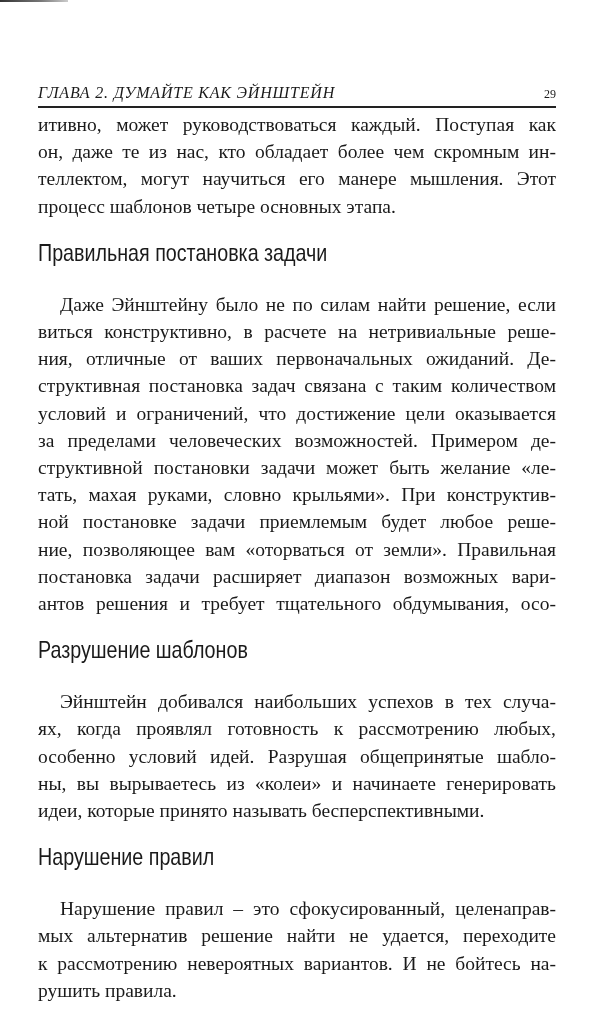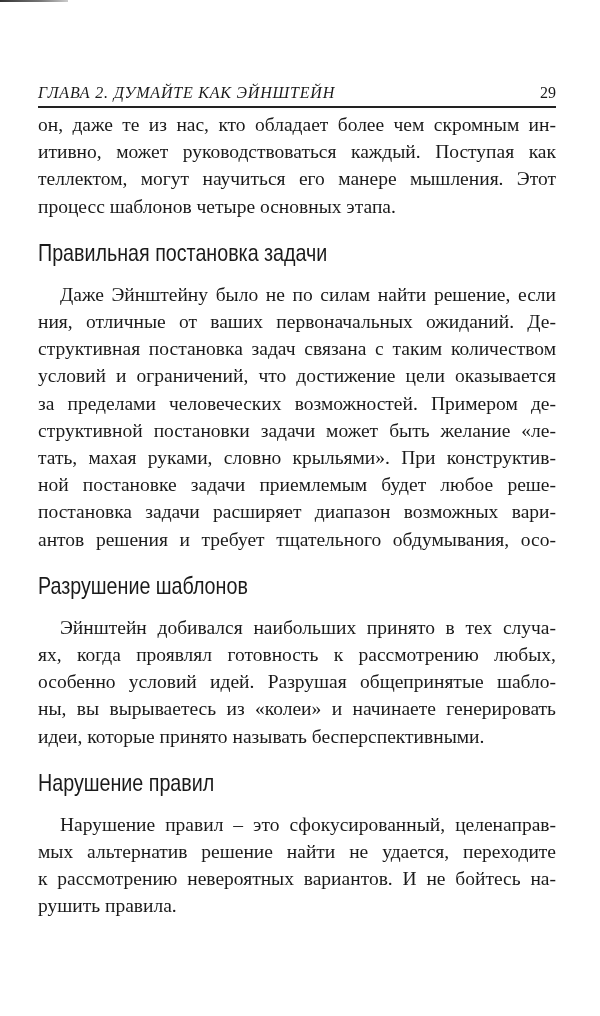--- a/index.html
+++ b/index.html
@@ -38,21 +38,21 @@
       font-family: "Liberation Serif", serif;
     }
     .running-head .chapter {
       font-style: italic;
       font-size: 16px;
       letter-spacing: 0.8px;
       text-transform: uppercase;
       text-align: right;
     }
     .running-head .page-number {
-      font-size: 16px;
+      font-size: 12px;
     }
     .body-text {
       font-family: "Liberation Serif", serif;
       font-size: 19.5px;
       line-height: 27.2px;
       text-align: justify;
       margin: 0;
     }
     .continued {
       margin-top: 3px;
@@ -75,65 +75,67 @@
       transform-origin: left center;
       margin: 0;
       height: 38px;
       line-height: 38px;
       white-space: nowrap;
     }
     .section {
       margin-top: 14px;
     }
     .section .body-text {
-      margin-top: 9px;
+      margin-top: 19px;
     }
     .line.indented {
       padding-left: 22px;
     }
   </style>
 </head>
 <body>
 
 <div class="corner-mark"></div>
 
 <div class="page">
 
   <div class="running-head">
     <span class="chapter">ГЛАВА 2. ДУМАЙТЕ КАК ЭЙНШТЕЙН</span>
     <span class="page-number">29</span>
   </div>
 
   <p class="body-text continued">
+    <span class="line">итивно, может руководствоваться каждый. Поступая как</span>
     <span class="line">он, даже те из нас, кто обладает более чем скромным ин-</span>
-    <span class="line">итивно, может руководствоваться каждый. Поступая как</span>
     <span class="line">теллектом, могут научиться его манере мышления. Этот</span>
     <span class="line last">процесс шаблонов четыре основных этапа.</span>
   </p>
 
   <div class="section">
     <h2 class="section-heading">Правильная постановка задачи</h2>
     <p class="body-text">
       <span class="line indented">Даже Эйнштейну было не по силам найти решение, если</span>
+      <span class="line">виться конструктивно, в расчете на нетривиальные реше-</span>
       <span class="line">ния, отличные от ваших первоначальных ожиданий. Де-</span>
       <span class="line">структивная постановка задач связана с таким количеством</span>
       <span class="line">условий и ограничений, что достижение цели оказывается</span>
       <span class="line">за пределами человеческих возможностей. Примером де-</span>
       <span class="line">структивной постановки задачи может быть желание «ле-</span>
       <span class="line">тать, махая руками, словно крыльями». При конструктив-</span>
       <span class="line">ной постановке задачи приемлемым будет любое реше-</span>
+      <span class="line">ние, позволяющее вам «оторваться от земли». Правильная</span>
       <span class="line">постановка задачи расширяет диапазон возможных вари-</span>
       <span class="line">антов решения и требует тщательного обдумывания, осо-</span>
     </p>
   </div>
 
   <div class="section">
     <h2 class="section-heading">Разрушение шаблонов</h2>
     <p class="body-text">
-      <span class="line indented">Эйнштейн добивался наибольших принято в тех случа-</span>
+      <span class="line indented">Эйнштейн добивался наибольших успехов в тех случа-</span>
       <span class="line">ях, когда проявлял готовность к рассмотрению любых,</span>
       <span class="line">особенно условий идей. Разрушая общепринятые шабло-</span>
       <span class="line">ны, вы вырываетесь из «колеи» и начинаете генерировать</span>
       <span class="line last">идеи, которые принято называть бесперспективными.</span>
     </p>
   </div>
 
   <div class="section">
     <h2 class="section-heading">Нарушение правил</h2>
     <p class="body-text">

